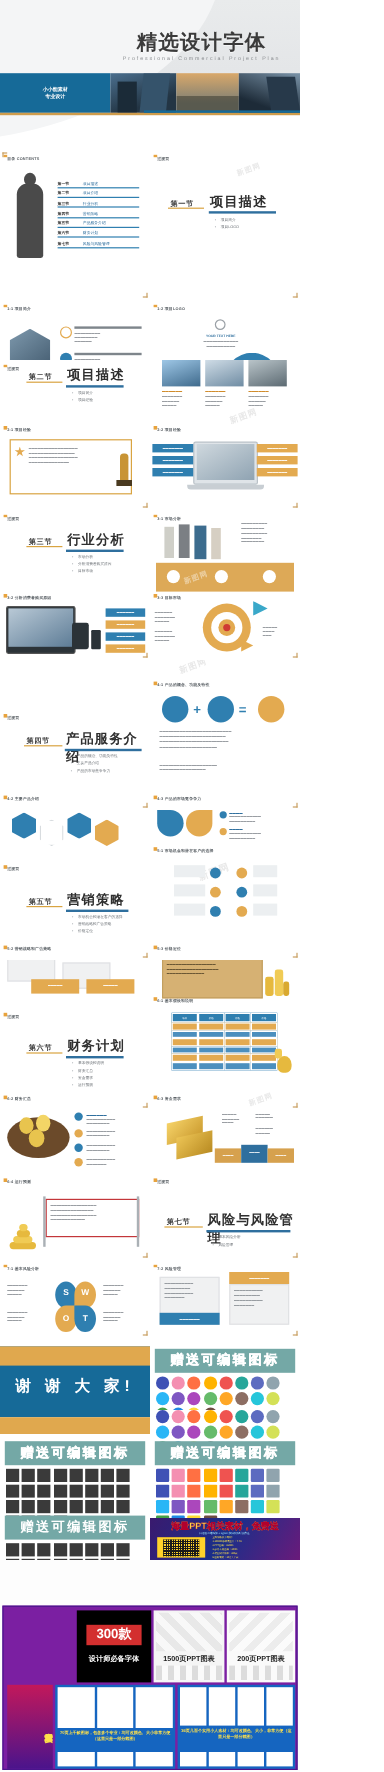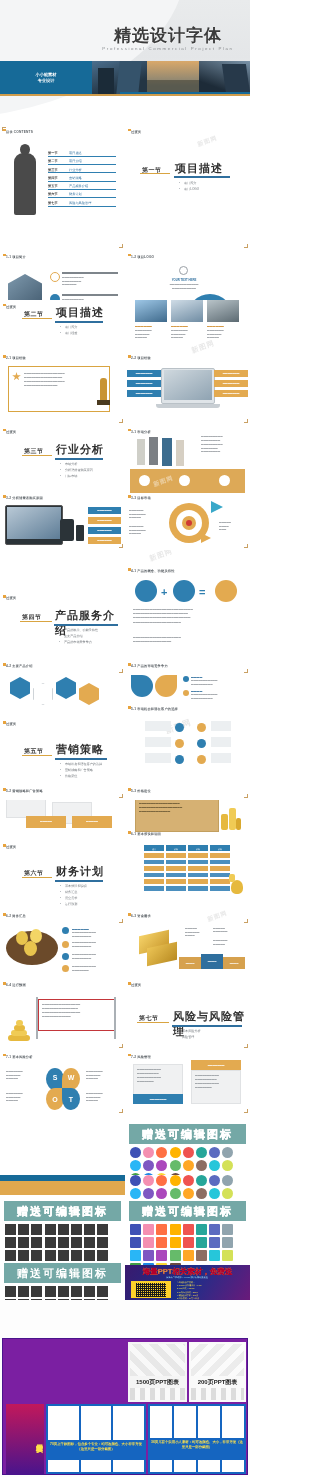--- a/index.html
+++ b/index.html
@@ -554,20 +554,24 @@
     <div style="position:absolute;left:46px;top:18px;width:18px;height:22px;border-radius:50% 50% 0 50%;background:#2f7fb0;color:#fff;font-size:7px;font-weight:bold;text-align:center;line-height:20px">S</div>
     <div style="position:absolute;left:62px;top:18px;width:18px;height:22px;border-radius:50% 50% 50% 0;background:#e3aa50;color:#fff;font-size:7px;font-weight:bold;text-align:center;line-height:20px">W</div>
     <div style="position:absolute;left:46px;top:38px;width:18px;height:22px;border-radius:50% 0 50% 50%;background:#e3aa50;color:#fff;font-size:7px;font-weight:bold;text-align:center;line-height:24px">O</div>
     <div style="position:absolute;left:62px;top:38px;width:18px;height:22px;border-radius:0 50% 50% 50%;background:#2f7fb0;color:#fff;font-size:7px;font-weight:bold;text-align:center;line-height:24px">T</div>
     <div class="mini-txt" style="position:absolute;left:6px;top:20px;width:34px">▬▬▬▬▬▬▬<br>▬▬▬▬▬▬<br>▬▬▬▬▬</div>
     <div class="mini-txt" style="position:absolute;left:86px;top:20px;width:34px">▬▬▬▬▬▬▬<br>▬▬▬▬▬▬<br>▬▬▬▬▬</div>
     <div class="mini-txt" style="position:absolute;left:6px;top:42px;width:34px">▬▬▬▬▬▬▬<br>▬▬▬▬▬▬<br>▬▬▬▬▬</div>
     <div class="mini-txt" style="position:absolute;left:86px;top:42px;width:34px">▬▬▬▬▬▬▬<br>▬▬▬▬▬▬<br>▬▬▬▬▬</div>
     <div class="corner br" style="right:2px;bottom:62px"></div>
 
+    <div class="thanks" style="position:absolute;left:0;top:72px;width:125px;height:53px">
+      <div class="topband" style="height:16px"></div>
+      <div class="txt" style="top:24px;font-size:13px">谢 谢 大 家!</div>
+    </div>
   </div>
 
   <div class="slide half" style="left:125px;top:1050px">
     <div class="dot-mark"></div>
     <div class="slide-label">7-2 风险管理</div>
     <div class="box-gray" style="position:absolute;left:8px;top:14px;width:50px;height:40px"></div>
     <div class="mini-txt" style="position:absolute;left:12px;top:18px;width:42px;line-height:1.7">▬▬▬▬▬▬▬▬▬▬<br>▬▬▬▬▬▬▬▬▬<br>▬▬▬▬▬▬▬▬▬▬<br>▬▬▬▬▬▬▬</div>
     <div class="bar-blue" style="position:absolute;left:8px;top:44px;width:50px;height:10px;font-size:2.4px;display:flex;align-items:center;justify-content:center">▬▬▬▬▬▬▬</div>
     <div class="bar-or" style="position:absolute;left:66px;top:10px;width:50px;height:10px;font-size:2.4px;display:flex;align-items:center;justify-content:center">▬▬▬▬▬▬▬</div>
     <div class="box-gray" style="position:absolute;left:66px;top:20px;width:50px;height:34px"></div>
@@ -735,20 +739,24 @@
         <div>4.精选设计字体：300款</div>
         <div>5.图标素材：10万上千款</div>
 
       </div>
     </div>
   </div>
 
   <div style="position:absolute;left:2px;top:1338px;width:246px;height:137px;background:#7b1fa2;border:1px solid #4a148c">
 
 
+    <div style="position:absolute;left:61px;top:3px;width:62px;height:60px;background:#000">
+      <div style="position:absolute;left:8px;top:12px;width:46px;height:17px;background:#d32f2f;color:#fff;font-size:11px;font-weight:bold;text-align:center;line-height:17px">300款</div>
+      <div style="position:absolute;left:0;right:0;top:36px;text-align:center;font-size:6px;font-weight:bold;color:#fff">设计师必备字体</div>
+    </div>
 
     <div style="position:absolute;left:125px;top:3px;width:59px;height:60px;background:#f5f5f5">
       <div style="position:absolute;left:2px;top:2px;width:55px;height:32px;background:repeating-linear-gradient(45deg,#e8e8e8 0 6px,#f8f8f8 6px 12px)"></div>
       <div style="position:absolute;left:0;right:0;top:36px;text-align:center;font-size:6px;font-weight:bold;color:#222">1500页PPT图表</div>
       <div style="position:absolute;left:2px;top:46px;width:55px;height:12px;background:repeating-linear-gradient(90deg,#dcdcdc 0 5px,#fafafa 5px 10px)"></div>
     </div>
 
     <div style="position:absolute;left:186px;top:3px;width:57px;height:60px;background:#fafafa">
       <div style="position:absolute;left:2px;top:2px;width:53px;height:32px;background:repeating-linear-gradient(-45deg,#ececec 0 6px,#fbfbfb 6px 12px)"></div>
       <div style="position:absolute;left:0;right:0;top:36px;text-align:center;font-size:6px;font-weight:bold;color:#222">200页PPT图表</div>

